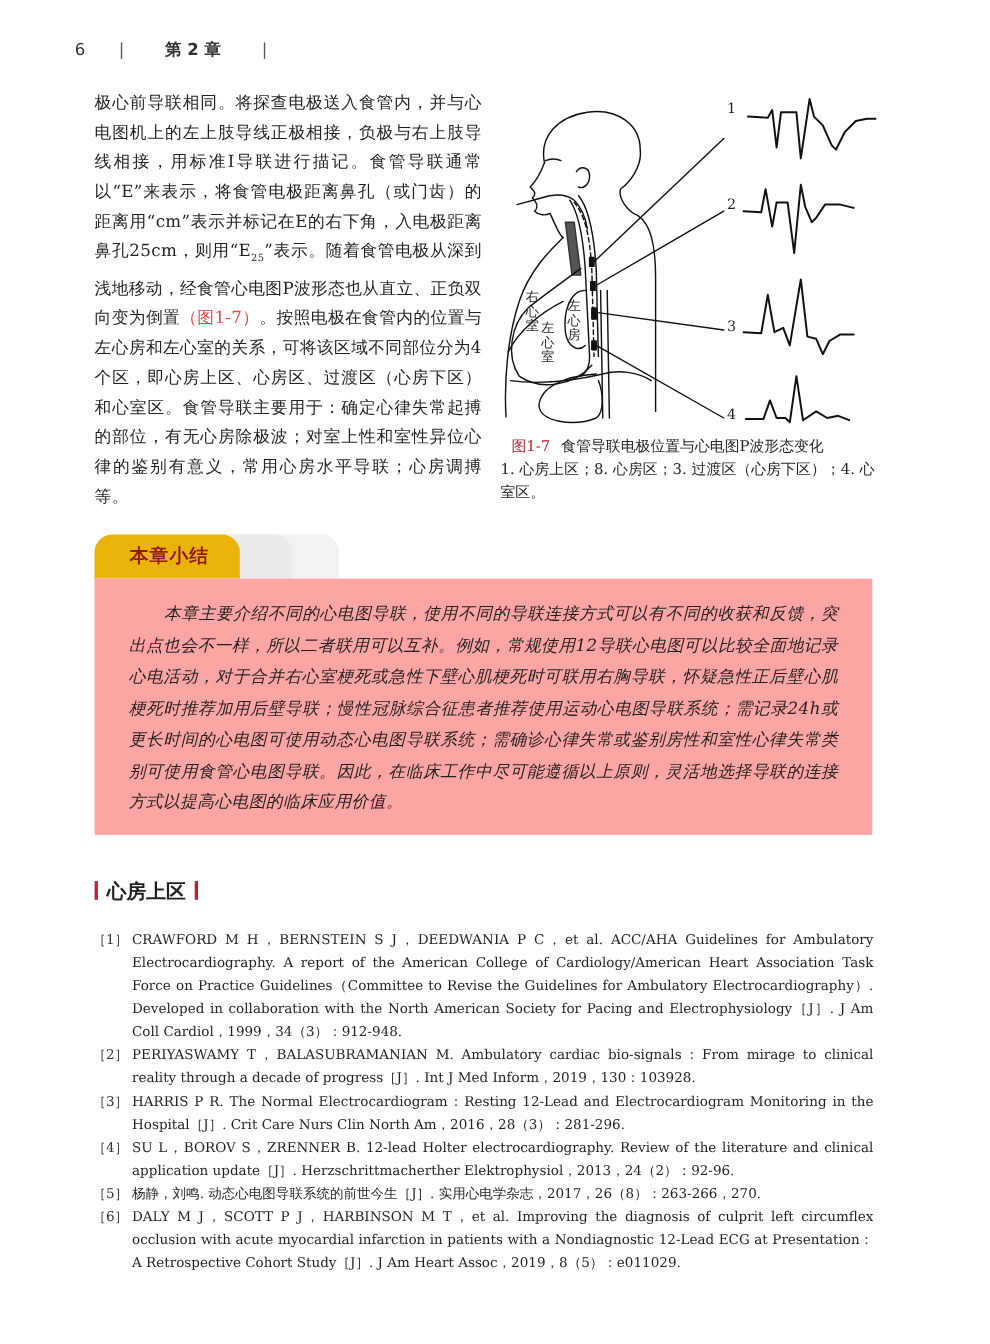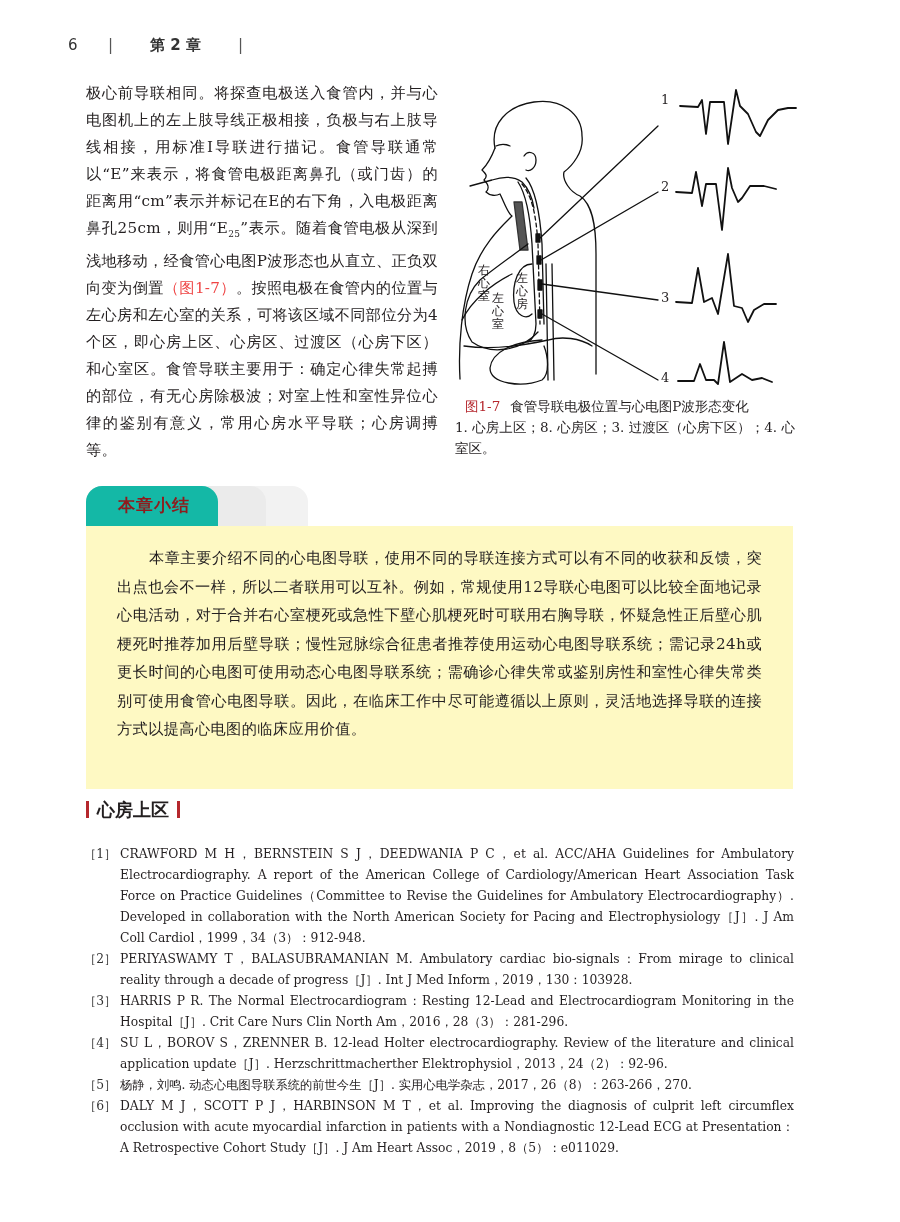--- a/index.html
+++ b/index.html
@@ -18,23 +18,23 @@
 
   .figure { position: absolute; left: 452px; top: 84px; width: 345px; height: 306px; }
   .figure svg { width: 345px; height: 306px; }
   .fig-caption { position: absolute; left: 455px; top: 396px; width: 340px; font-size: 13.5px; line-height: 21px; }
   .fig-caption .title-line { text-align: left; margin-left: 10px; }
   .fig-caption .fig-no { color: #b5272d; margin-right: 10px; }
   .fig-caption .legend { text-align: justify; }
 
   .summary-tab-bg { position: absolute; left: 86px; top: 486px; width: 222px; height: 40px; background: #f2f2f2; border-radius: 16px 16px 0 0; }
   .summary-tab-bg2 { position: absolute; left: 86px; top: 486px; width: 180px; height: 40px; background: #ebebeb; border-radius: 16px 16px 0 0; }
-  .summary-tab { position: absolute; left: 86px; top: 486px; width: 132px; height: 40px; background: #14b8a6; border-radius: 16px 16px 0 0; }
+  .summary-tab { position: absolute; left: 86px; top: 486px; width: 132px; height: 40px; background: #eab308; border-radius: 16px 16px 0 0; }
   .summary-tab span { position: absolute; left: 32px; top: 8px; font-family: "DejaVu Sans", "Liberation Sans", sans-serif; font-weight: bold; font-size: 17px; color: #8f1b1d; letter-spacing: 1px; }
-  .summary-box { position: absolute; left: 86px; top: 526px; width: 707px; height: 263px; background: #fef9c3; }
+  .summary-box { position: absolute; left: 86px; top: 526px; width: 707px; height: 233px; background: #fca5a5; font-style: italic; }
   .summary-box p { margin: 18px 31px 0 31px; font-size: 15.2px; line-height: 28.5px; text-indent: 32px; text-align: justify; letter-spacing: 0.4px; }
 
   .refs-heading { position: absolute; left: 86px; top: 798px; font-family: "DejaVu Sans", "Liberation Sans", sans-serif; font-weight: bold; font-size: 18px; color: #231f20; white-space: nowrap; }
   .refs-heading .bar { display: inline-block; width: 3px; height: 17px; background: #b5272d; vertical-align: -2px; }
   .refs-heading .bar.l { margin-right: 8px; }
   .refs-heading .bar.r { margin-left: 8px; }
 
   .refs { position: absolute; left: 84px; top: 844px; width: 710px; font-size: 12.3px; line-height: 21px; }
   .ref { position: relative; padding-left: 36px; text-align: justify; margin-bottom: 0; }
   .ref .num { position: absolute; left: 0; top: 0; color: #333; }

